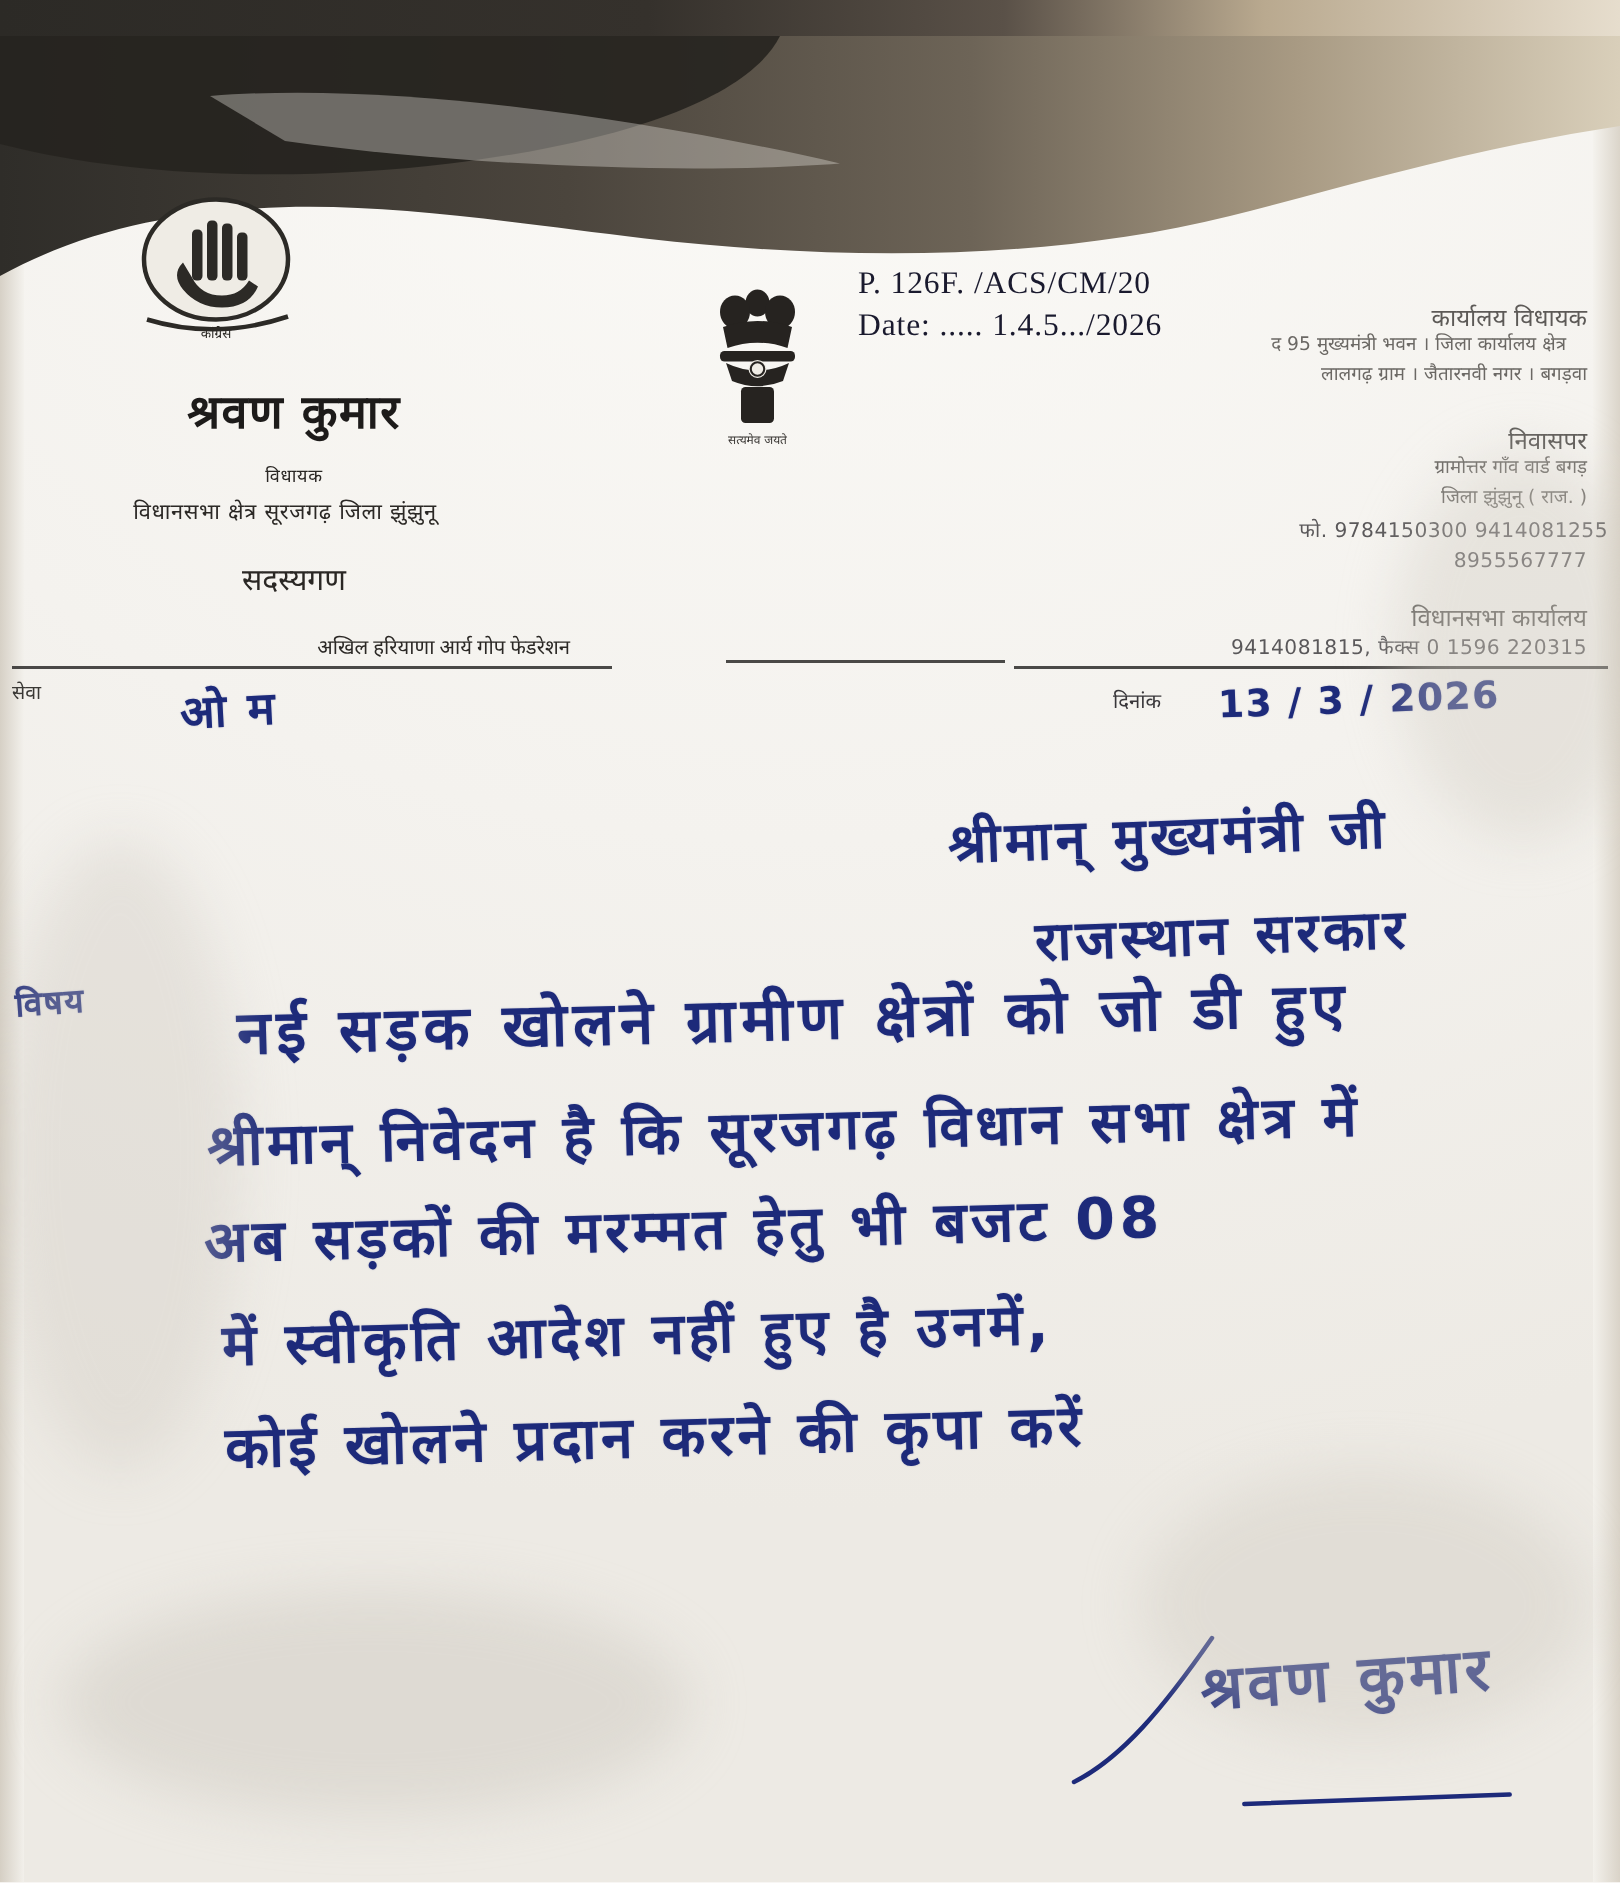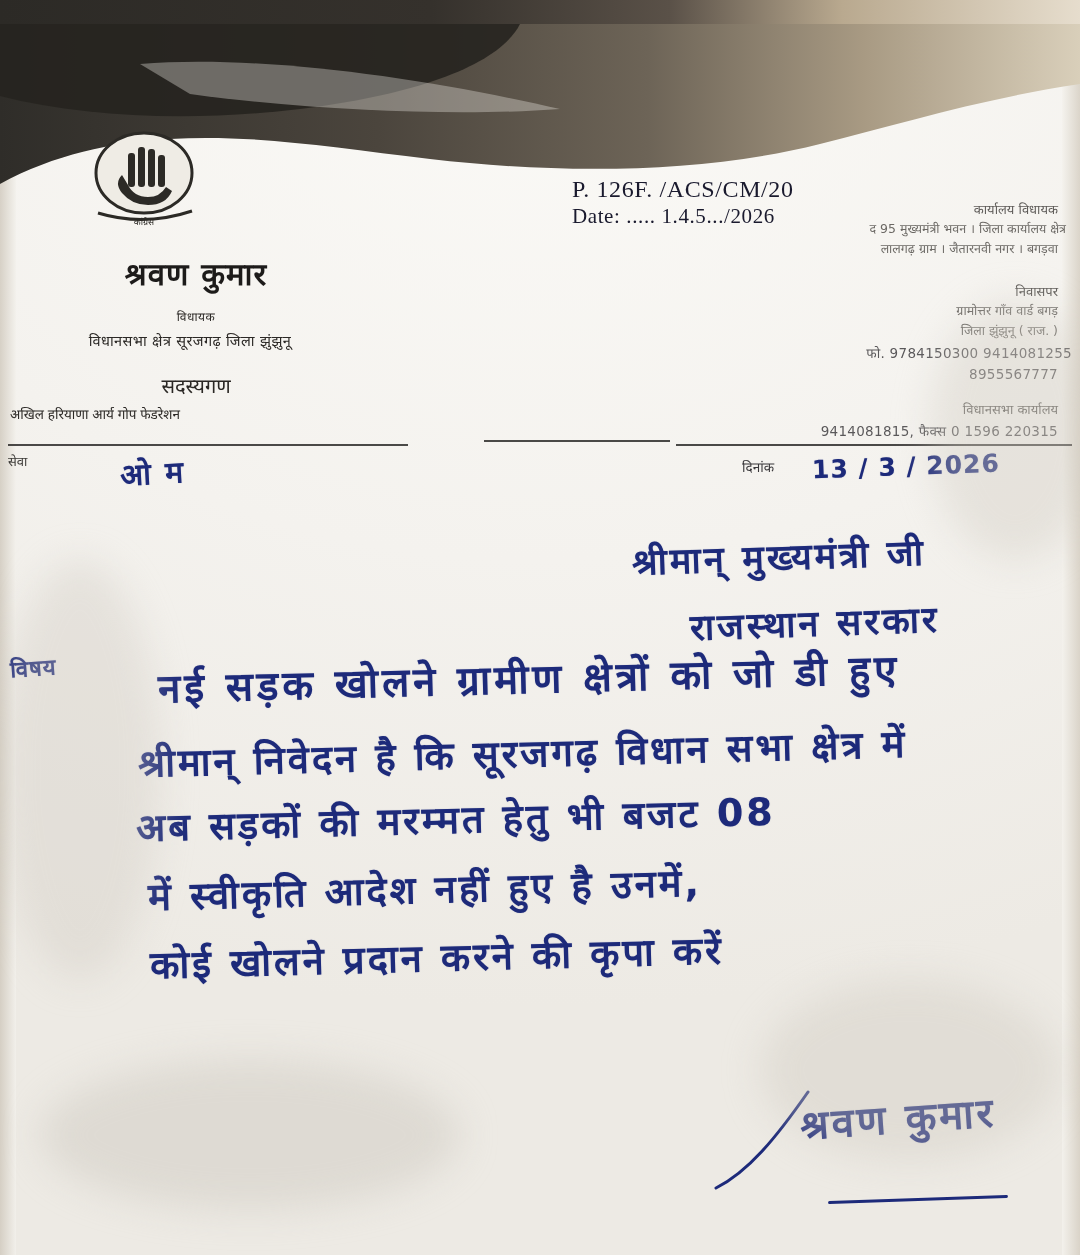--- a/index.html
+++ b/index.html
@@ -107,41 +107,41 @@
     position: absolute;
     left: 46px; top: 348px;
     width: 300px;
     text-align: center;
     font-family: "DejaVu Sans", sans-serif;
     font-size: 20px;
     color: #2a2724;
   }
   .role-4 {
     position: absolute;
-    left: 10px; top: 381px;
+    left: 10px; top: 398px;
     width: 370px;
-    text-align: left;
-    font-family: Liberation Sans, sans-serif;
+    text-align: right;
+    font-family: Liberation Serif, serif;
     font-size: 13.5px;
     color: #2b2825;
   }
 
   
   .national-emblem {
     position: absolute;
     left: 470px; top: 160px;
     width: 70px; height: 118px;
   }
 
   
   .ref-line {
     position: absolute;
     left: 572px; top: 152px;
     font-family: "Liberation Serif", serif;
-    font-size: 24px;
+    font-size: 21px;
     color: #1a1a2e;
     letter-spacing: .6px;
     white-space: nowrap;
   }
   .date-line {
     position: absolute;
     left: 572px; top: 180px;
     font-family: "Liberation Serif", serif;
     font-size: 21px;
     color: #1a1a2e;
@@ -151,21 +151,21 @@
 
   
   .addr {
     position: absolute;
     text-align: right;
     font-family: "DejaVu Sans", sans-serif;
     color: #4d4a46;
     opacity: .82;
     white-space: nowrap;
   }
-  .addr.head { font-size: 13px; color:#3c3936; }
+  .addr.head { font-size: 16px; color:#3c3936; }
   .addr.line { font-size: 12.5px; }
   .addr.num  { font-size: 13.5px; color:#39373a; letter-spacing:.3px; }
 
   
   .rule {
     position: absolute;
     height: 2px;
     background: #2b2a29;
     opacity: .85;
   }
@@ -336,32 +336,48 @@
         <text x="52" y="96" font-size="9" text-anchor="middle" fill="#2c2a26" font-family="DejaVu Sans">कांग्रेस</text>
       </svg>
     </div>
 
     <div class="name-hi">श्रवण कुमार</div>
     <div class="role-1">विधायक</div>
     <div class="role-2">विधानसभा क्षेत्र  सूरजगढ़  जिला  झुंझुनू</div>
     <div class="role-3">सदस्यगण</div>
     <div class="role-4">अखिल हरियाणा आर्य गोप फेडरेशन</div>
 
+    <div class="national-emblem">
+      <svg width="70" height="118" viewBox="0 0 70 118">
+        <g fill="#262320">
+          <ellipse cx="35" cy="18" rx="8" ry="9"></ellipse>
+          <ellipse cx="20" cy="24" rx="10" ry="11"></ellipse>
+          <ellipse cx="50" cy="24" rx="10" ry="11"></ellipse>
+          <path d="M12,34 q23,-8 46,0 l-3,14 q-20,-7 -40,0 z"></path>
+          <rect x="10" y="50" width="50" height="7" rx="3"></rect>
+          <path d="M14,58 q21,10 42,0 l-4,12 q-17,7 -34,0 z"></path>
+          <circle cx="35" cy="62" r="6" fill="#efece5"></circle>
+          <circle cx="35" cy="62" r="4.5" fill="none" stroke="#262320" stroke-width="1.4"></circle>
+          <rect x="24" y="74" width="22" height="24" rx="3"></rect>
+        </g>
+        <text x="35" y="112" font-size="8" text-anchor="middle" fill="#3a3734" font-family="DejaVu Sans">सत्यमेव जयते</text>
+      </svg>
+    </div>
 
     <div class="ref-line">
       <span>P.</span>
       <span>126F. /ACS/CM/20</span>
     </div>
     <div class="date-line">
       <span>Date:</span>
       <span>..... 1.4.5.../2026</span>
     </div>
 
     <div class="addr head" style="right:22px; top:176px;">कार्यालय  विधायक</div>
-    <div class="addr line" style="right:14px; top:196px;">द 95   मुख्यमंत्री भवन ।  जिला कार्यालय क्षेत्र</div>
+    <div class="addr line" style="right:36px; top:196px;">द 95   मुख्यमंत्री भवन ।  जिला कार्यालय क्षेत्र</div>
     <div class="addr line" style="right:22px; top:216px;">लालगढ़  ग्राम ।  जैतारनवी  नगर ।  बगड़वा</div>
 
     <div class="addr head" style="right:22px; top:258px;">निवासपर</div>
     <div class="addr line" style="right:22px; top:278px;">ग्रामोत्तर  गाँव  वार्ड  बगड़</div>
     <div class="addr line" style="right:22px; top:298px;">जिला    झुंझुनू ( राज. )</div>
     <div class="addr num" style="right:8px; top:320px;">फो. 9784150300   9414081255</div>
     <div class="addr num" style="right:22px; top:342px;">8955567777</div>
 
     <div class="addr head" style="right:22px; top:376px;">विधानसभा  कार्यालय</div>
     <div class="addr num" style="right:22px; top:398px;">9414081815,  फैक्स  0  1596   220315</div>

